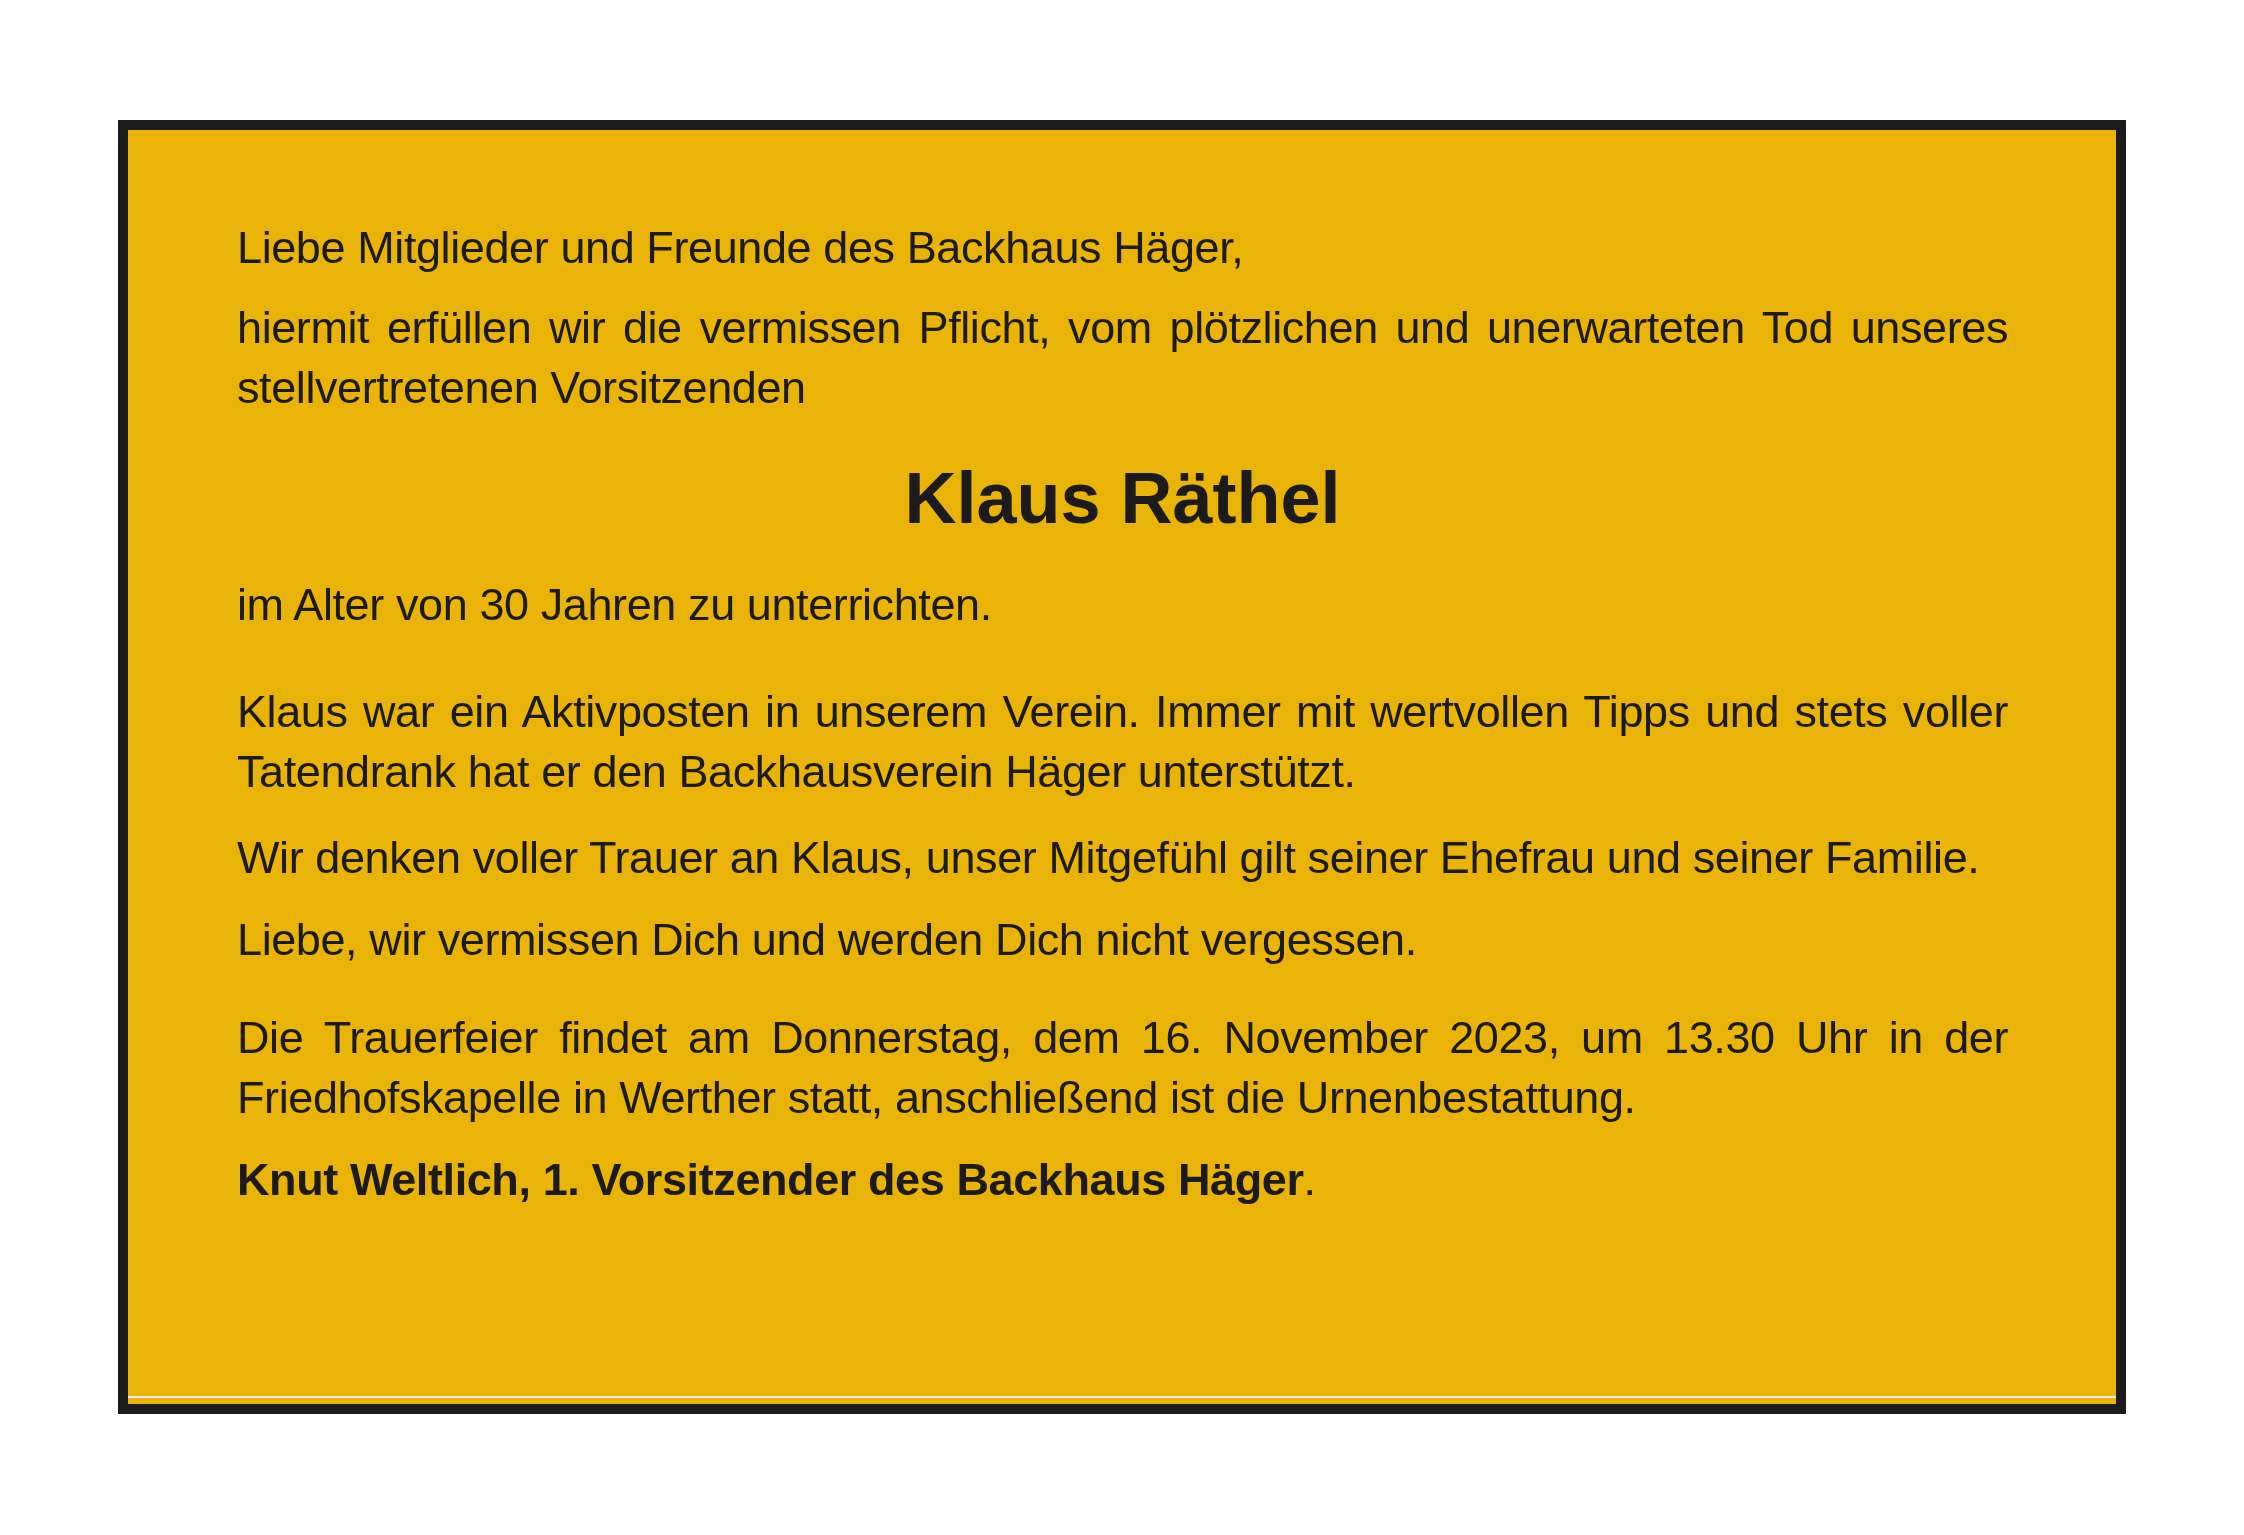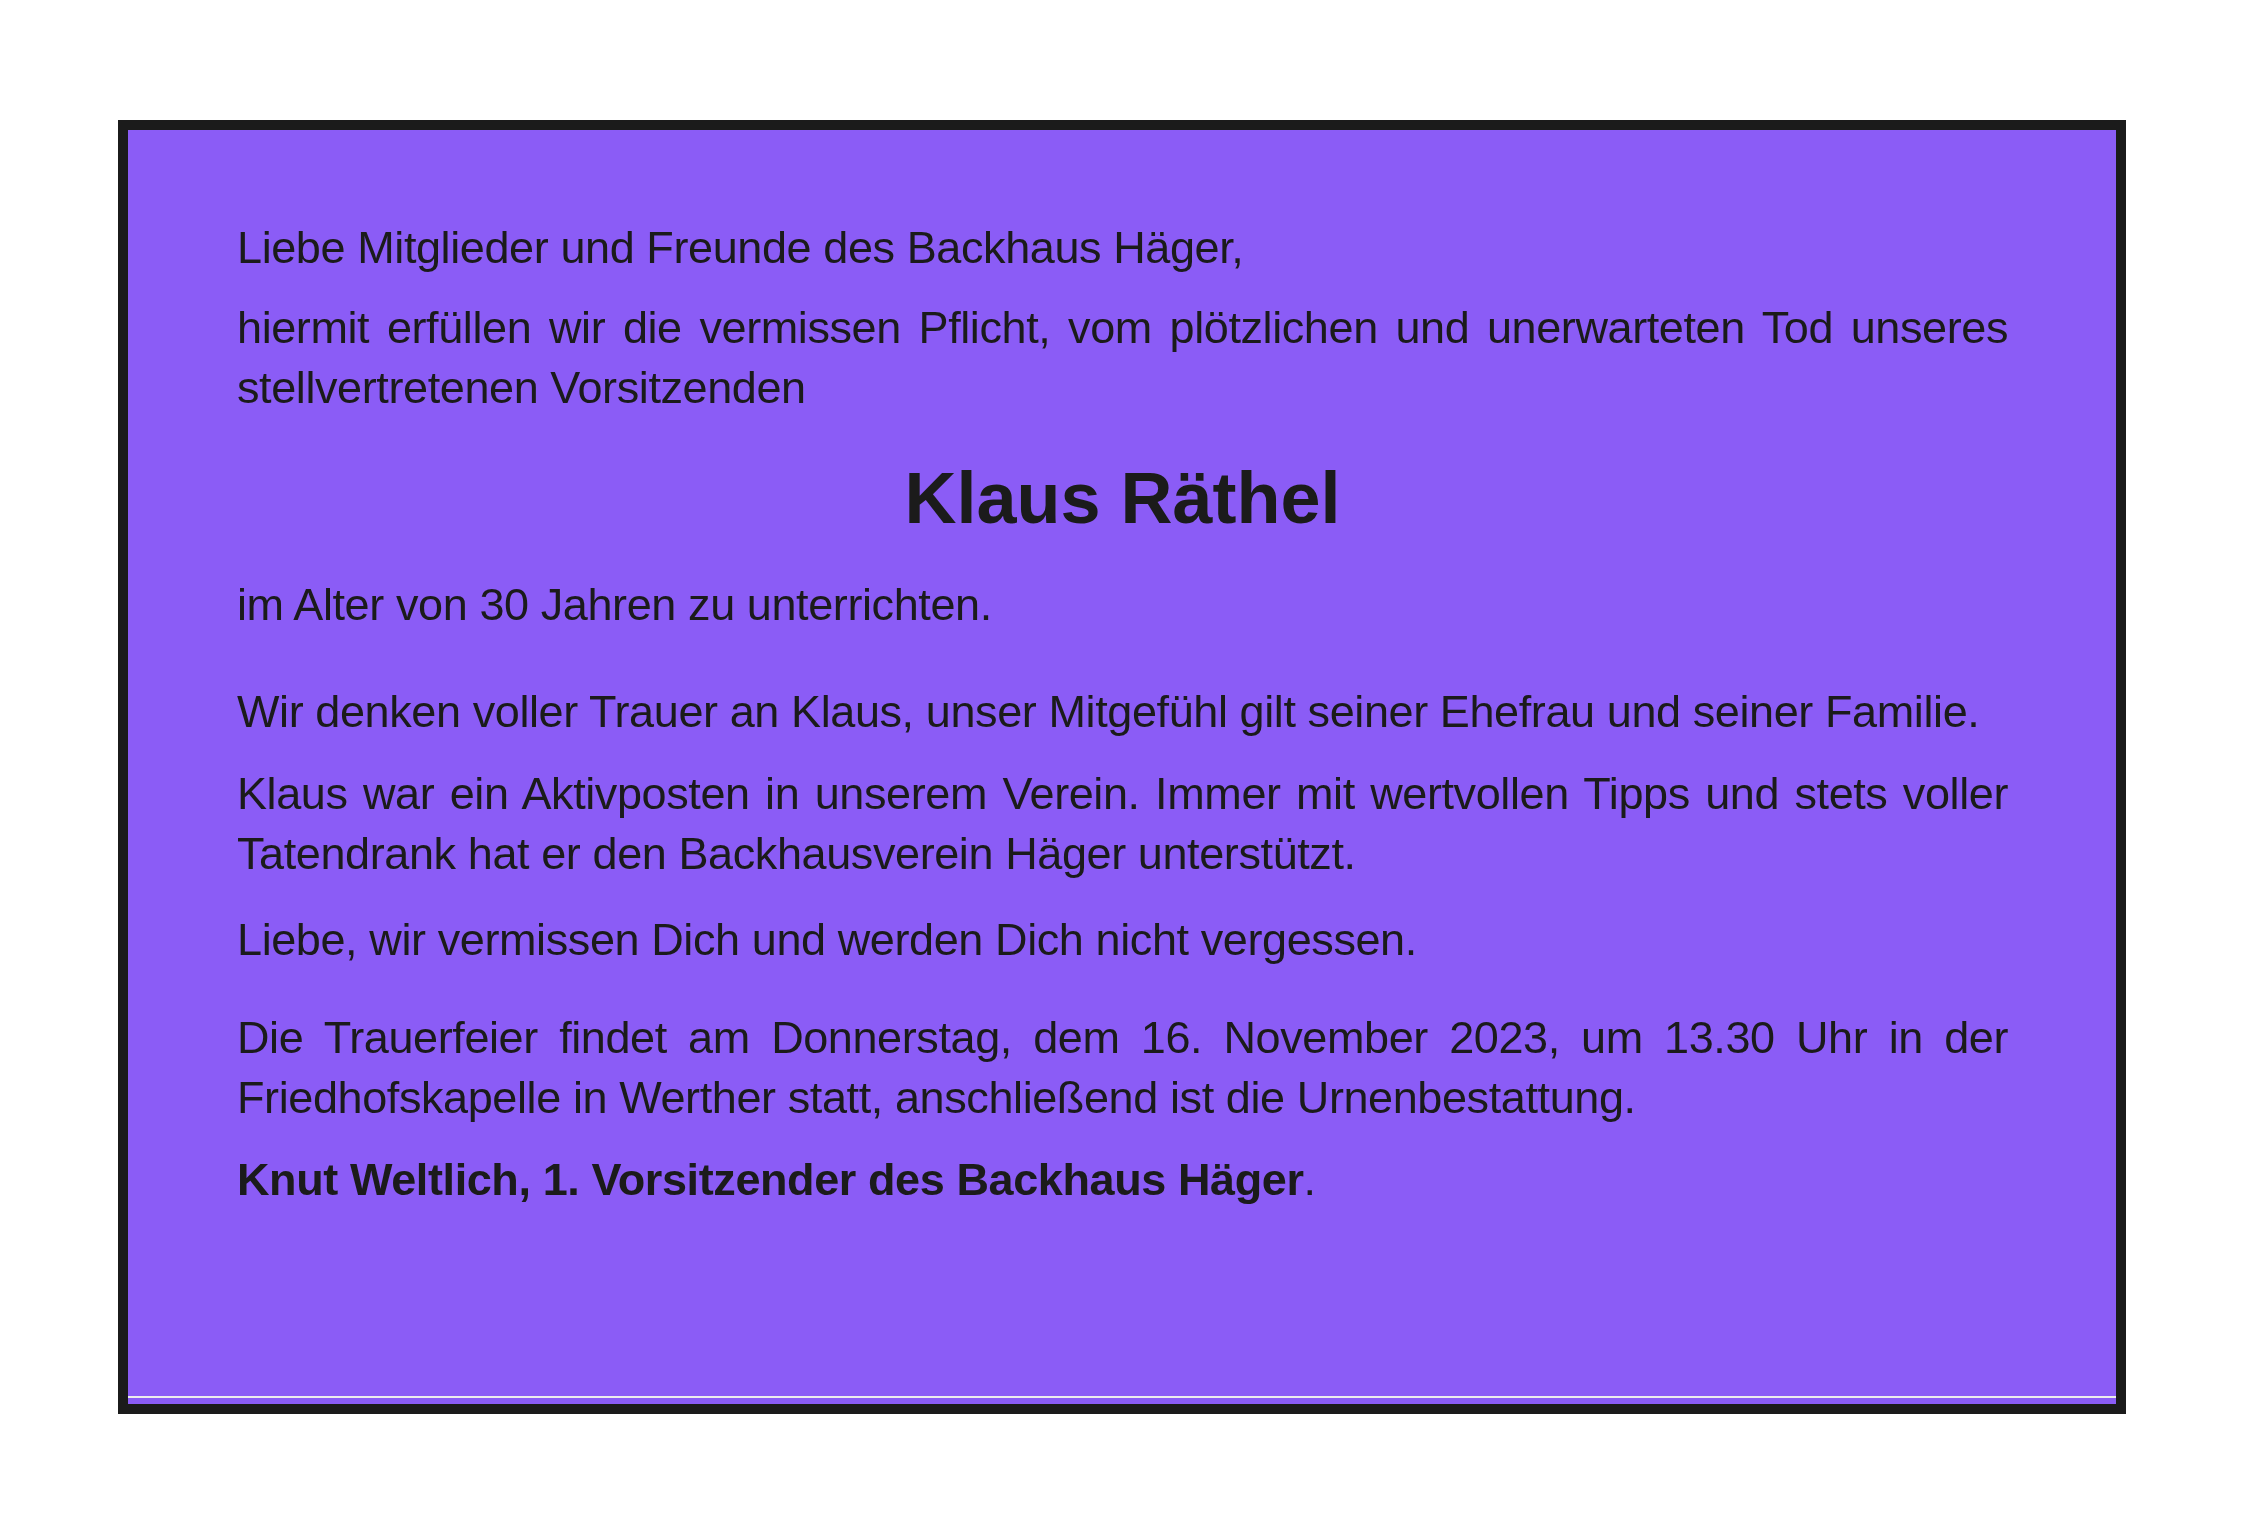--- a/index.html
+++ b/index.html
@@ -16,21 +16,21 @@
     overflow: hidden;
   }
   .frame {
     position: absolute;
     left: 118px;
     top: 120px;
     width: 2008px;
     height: 1294px;
     border: 10px solid #1b1b1b;
     box-sizing: border-box;
-    background: #8b5cf6;
+    background: #eab308;
   }
   .scan-line {
     position: absolute;
     left: 0;
     right: 0;
     bottom: 6px;
     height: 2px;
     background: #ededed;
   }
   .content {
@@ -91,23 +91,23 @@
   <div class="content">
 
     <p class="salutation">Liebe Mitglieder und Freunde des Backhaus Häger,</p>
 
     <p class="justified intro">hiermit erfüllen wir die vermissen Pflicht, vom plötzlichen und unerwarteten Tod unseres stellvertretenen Vorsitzenden</p>
 
     <p class="deceased-name">Klaus Räthel</p>
 
     <p class="age-line">im Alter von 30 Jahren zu unterrichten.</p>
 
+    <p class="justified tribute-1">Klaus war ein Aktivposten in unserem Verein. Immer mit wertvollen Tipps und stets voller Tatendrank hat er den Backhausverein Häger unterstützt.</p>
+
     <p class="justified tribute-2">Wir denken voller Trauer an Klaus, unser Mitgefühl gilt seiner Ehefrau und seiner Familie.</p>
-
-    <p class="justified tribute-1">Klaus war ein Aktivposten in unserem Verein. Immer mit wertvollen Tipps und stets voller Tatendrank hat er den Backhausverein Häger unterstützt.</p>
 
     <p class="tribute-3">Liebe, wir vermissen Dich und werden Dich nicht vergessen.</p>
 
     <p class="justified funeral-info">Die Trauerfeier findet am Donnerstag, dem 16. November 2023, um 13.30 Uhr in der Friedhofskapelle in Werther statt, anschließend ist die Urnenbestattung.</p>
 
     <p class="signature-line"><span>Knut Weltlich, 1. Vorsitzender des Backhaus Häger</span><span class="period">.</span></p>
 
   </div>
   <div class="scan-line"></div>
 </div>

